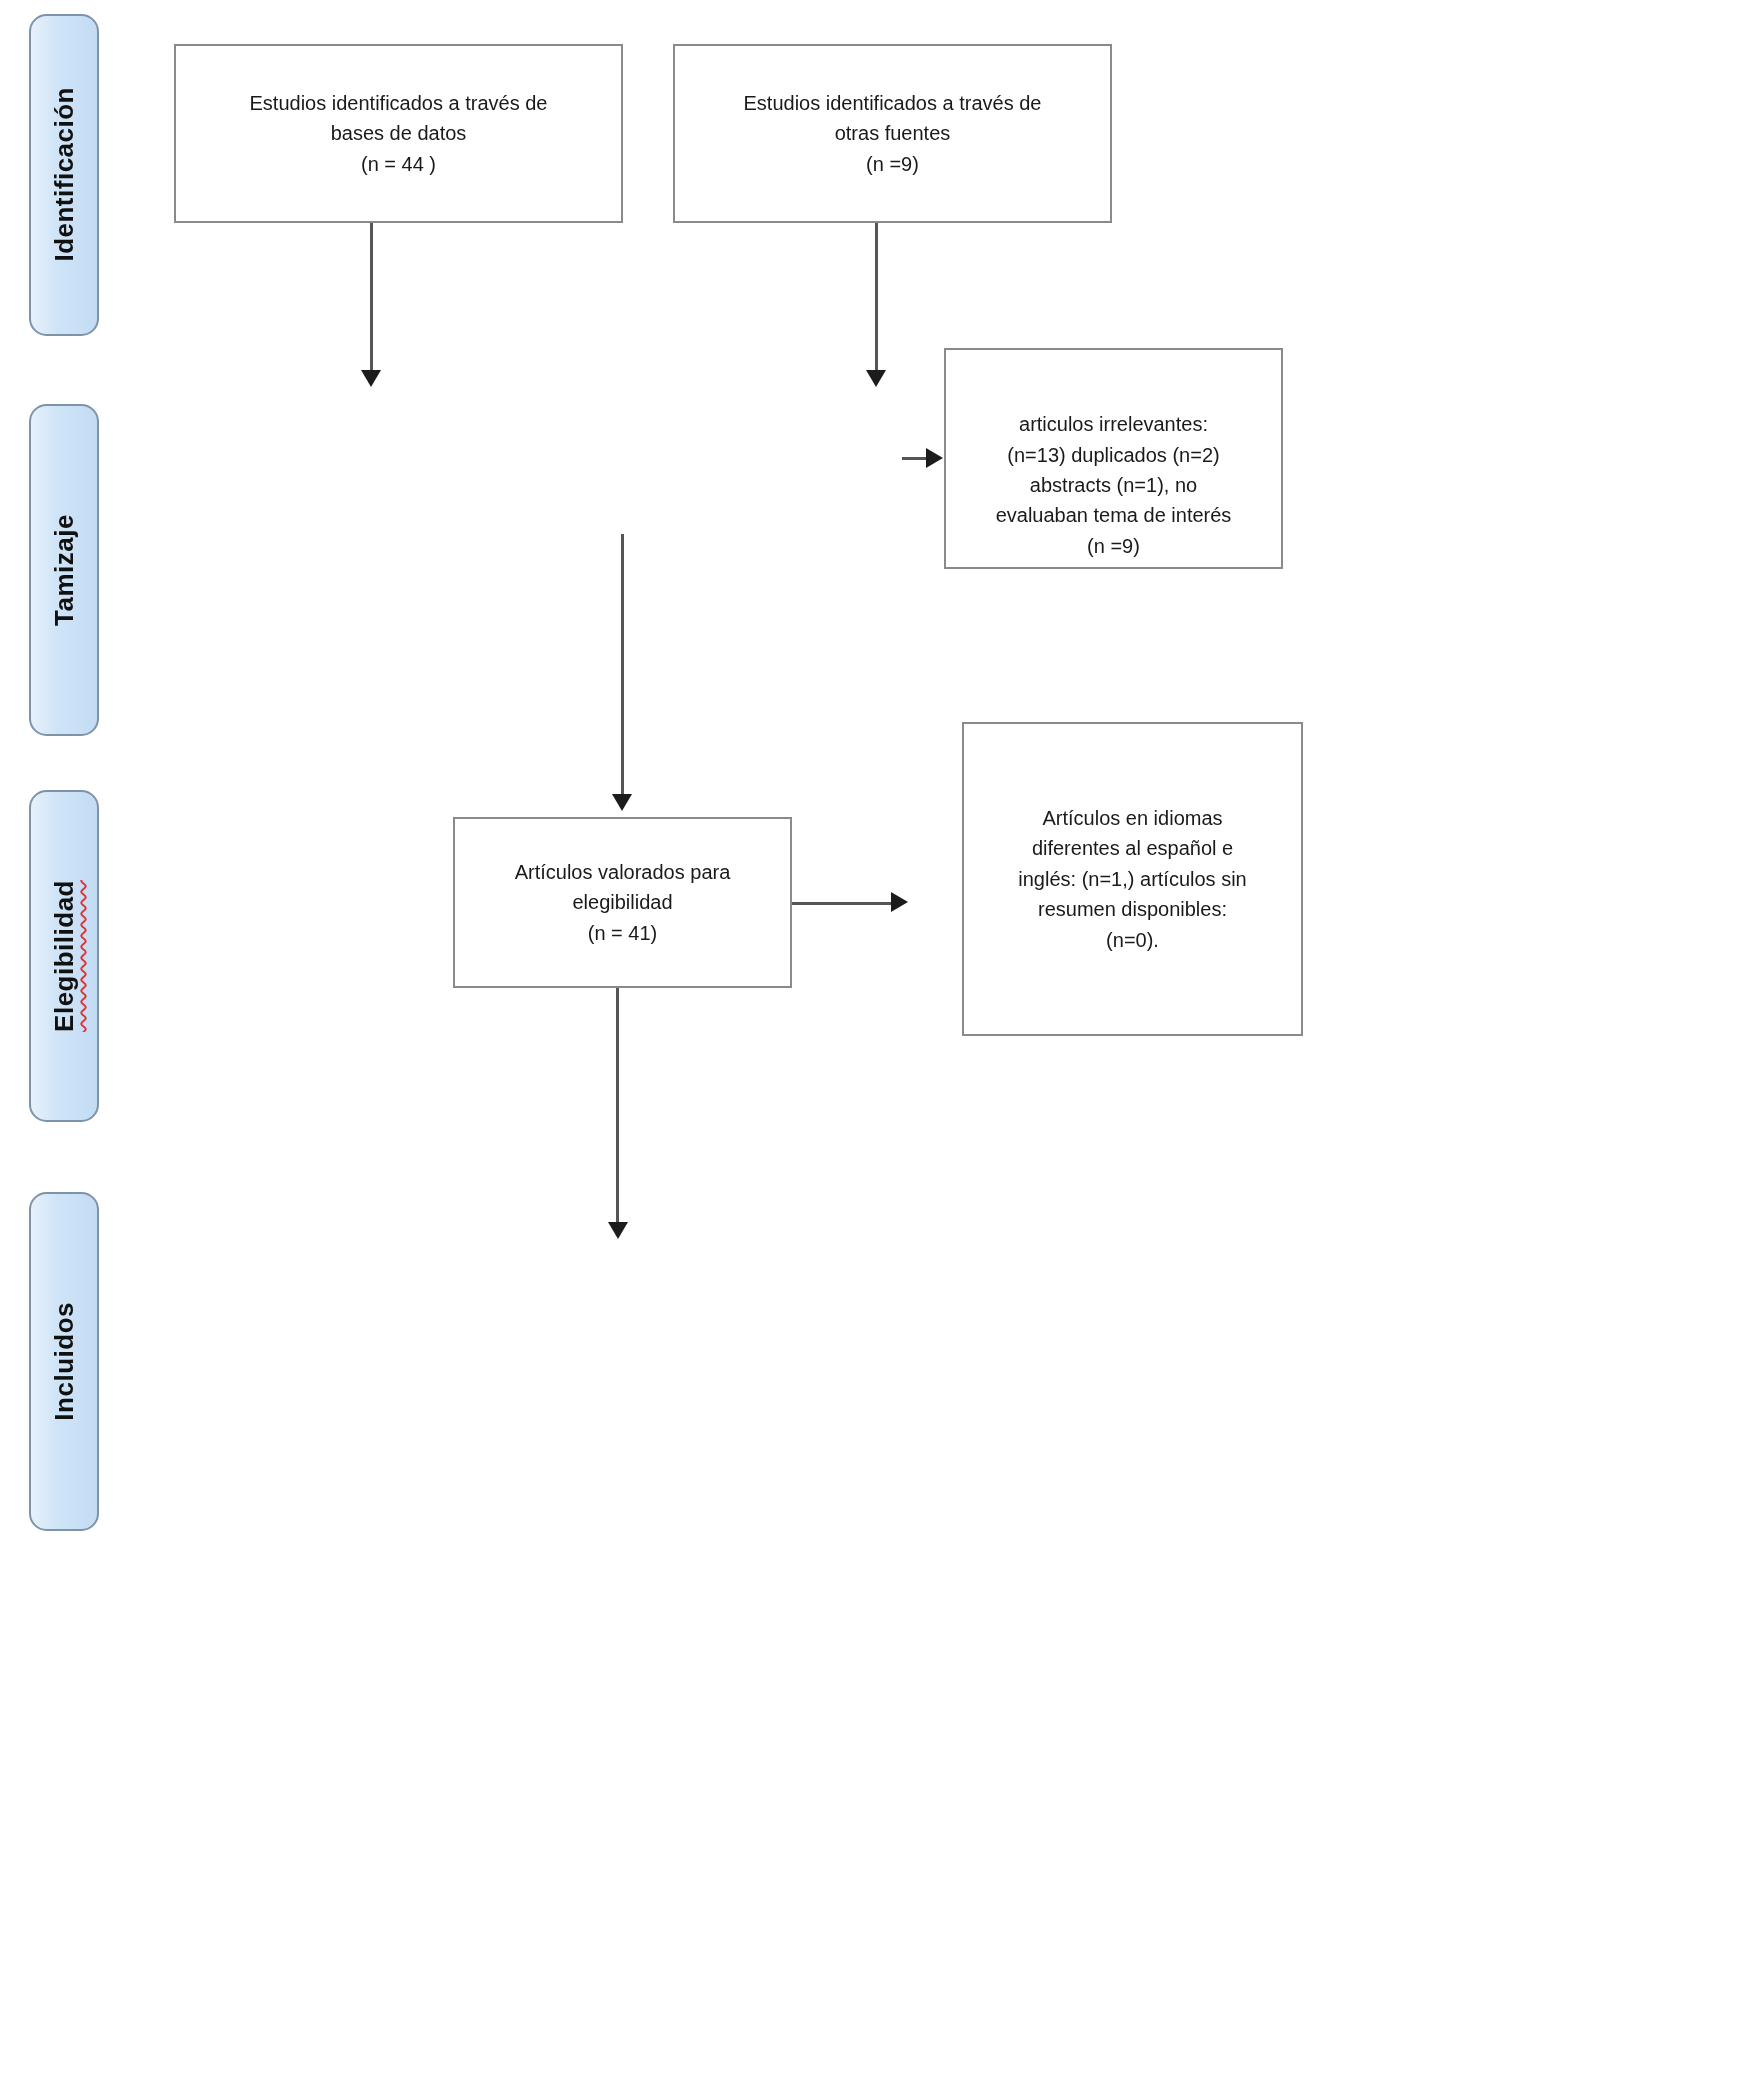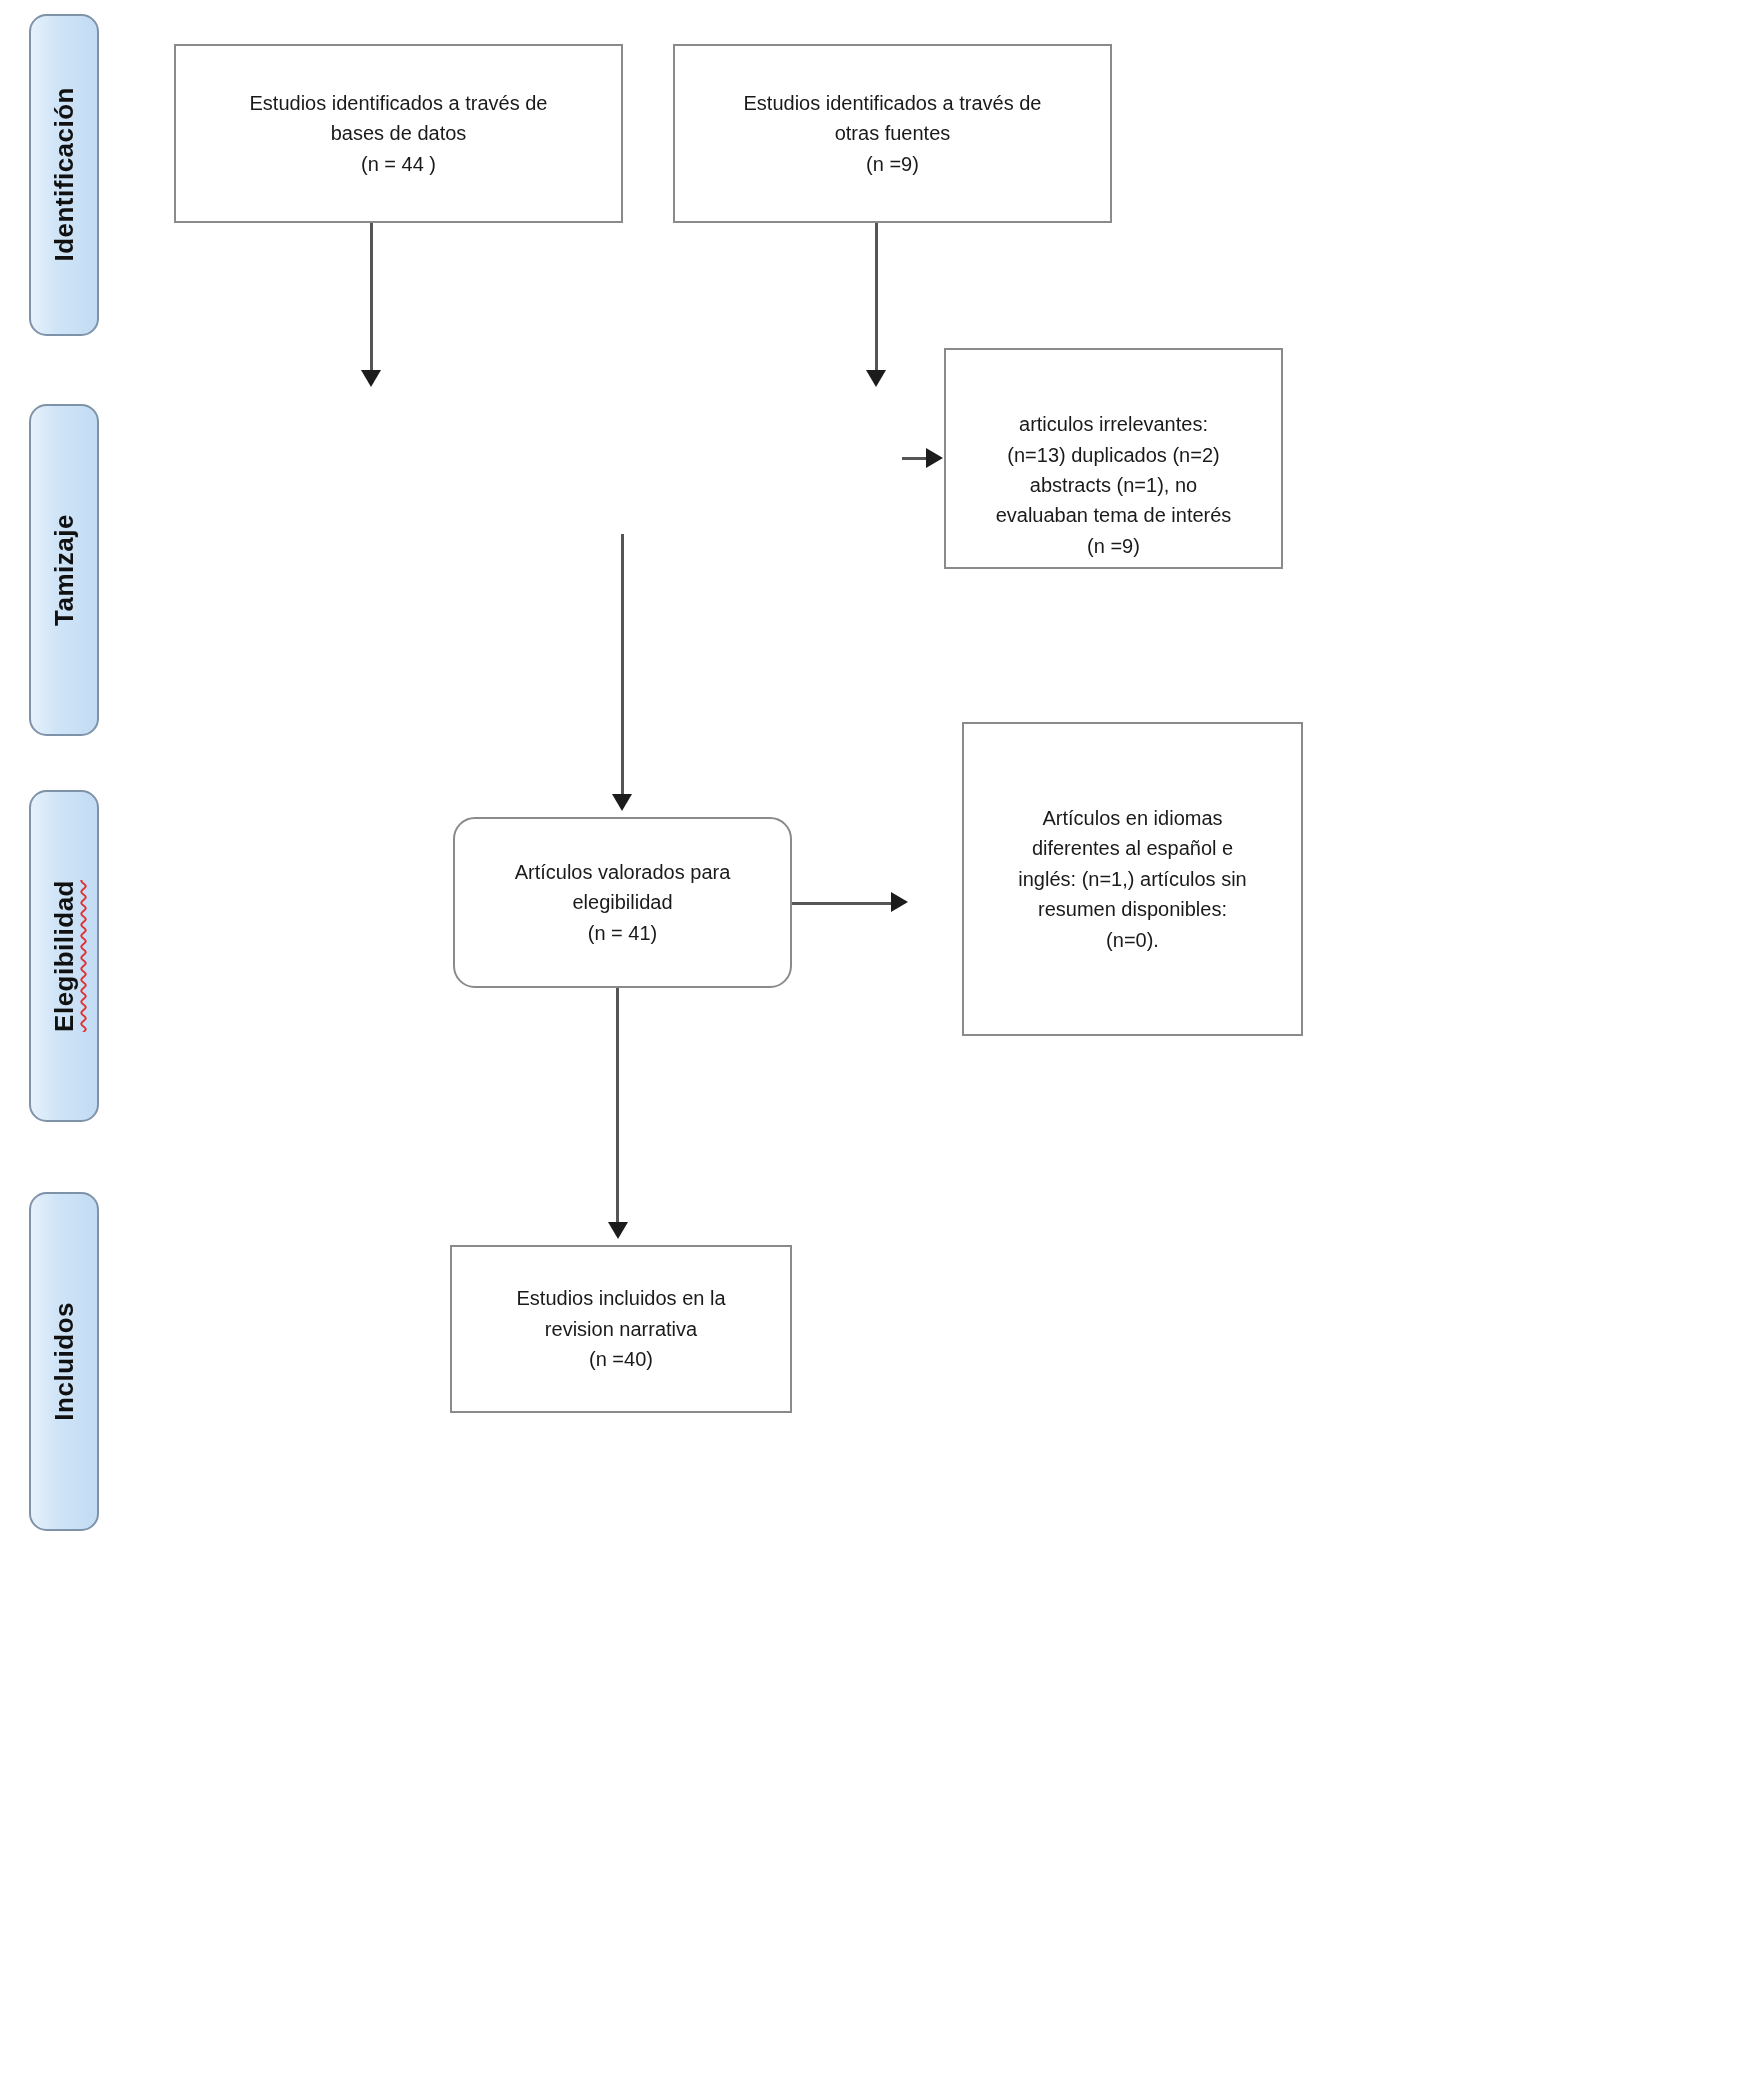--- a/index.html
+++ b/index.html
@@ -138,40 +138,35 @@
 evaluaban tema de interés
 (n =9)</span>
   </div>
 
   <div class="conn conn-h" style="left:902px; top:457px; width:25px;"></div>
   <div class="arrow-right" style="left:926px; top:448px;"></div>
 
   <div class="conn conn-v" style="left:621px; top:534px; height:261px;"></div>
   <div class="arrow-down" style="left:612px; top:794px;"></div>
 
-  <div class="flow-box" style="left:453px; top:817px; width:339px; height:171px;border-radius:22px;">
+  <div class="flow-box" style="left:453px; top:817px; width:339px; height:171px;">
     <span class="box-text">Artículos valorados para
 elegibilidad
 (n = 41)</span>
   </div>
 
   <div class="flow-box" style="left:917px; top:722px; width:341px; height:314px;margin-left:45px;">
     <span class="box-text">Artículos en idiomas
 diferentes al español e
 inglés: (n=1,) artículos sin
 resumen disponibles:
 (n=0).</span>
   </div>
 
   <div class="conn conn-h" style="left:792px; top:902px; width:101px;"></div>
   <div class="arrow-right" style="left:891px; top:892px;"></div>
 
   <div class="conn conn-v" style="left:616px; top:988px; height:236px;"></div>
   <div class="arrow-down" style="left:608px; top:1222px;"></div>
 
-  <div class="flow-box" style="left:450px; top:1245px; width:342px; height:168px;">
-    <span class="box-text">Estudios incluidos en la
-revision narrativa
-(n =40)</span>
-  </div>
 
 </div>
 
 
 </body></html>

